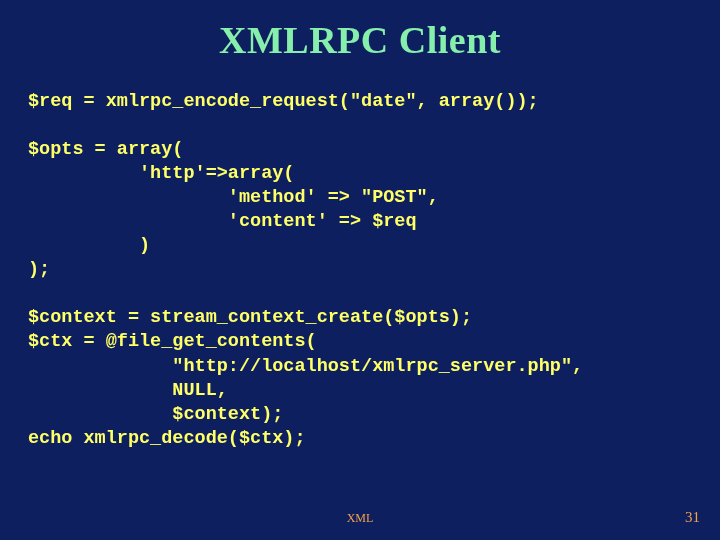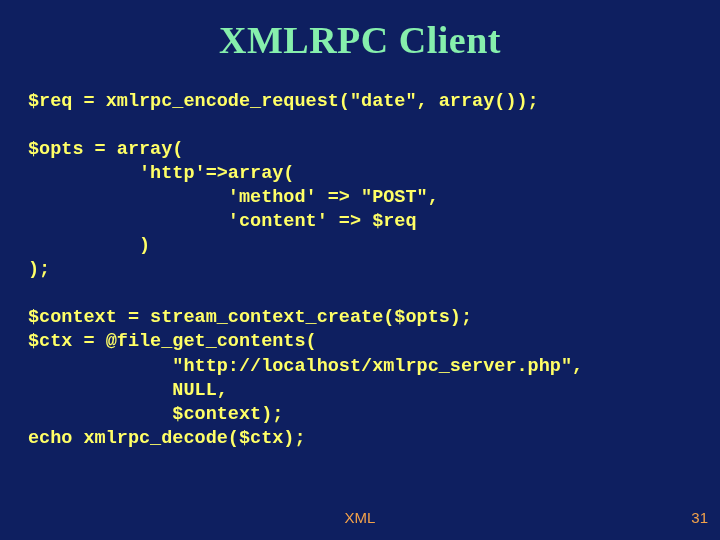--- a/index.html
+++ b/index.html
@@ -31,30 +31,30 @@
     line-height: 1.3;
     white-space: pre;
   }
   .footer-center {
     position: absolute;
     bottom: 14px;
     left: 0;
     width: 100%;
     text-align: center;
     color: #f3a24a;
-    font-size: 15px;
-    font-family: Liberation Sans, sans-serif;
+    font-size: 12px;
+    font-family: Liberation Serif, serif;
   }
   .footer-right {
     position: absolute;
     bottom: 14px;
-    right: 12px;
+    right: 20px;
     color: #f3a24a;
     font-size: 15px;
-    font-family: Liberation Sans, sans-serif;
+    font-family: Liberation Serif, serif;
   }
 </style>
 </head>
 <body>
 
 <div class="slide">
   <div class="title">XMLRPC Client</div>
   <pre class="code" id="code-block">$req = xmlrpc_encode_request("date", array());
 
 $opts = array(

